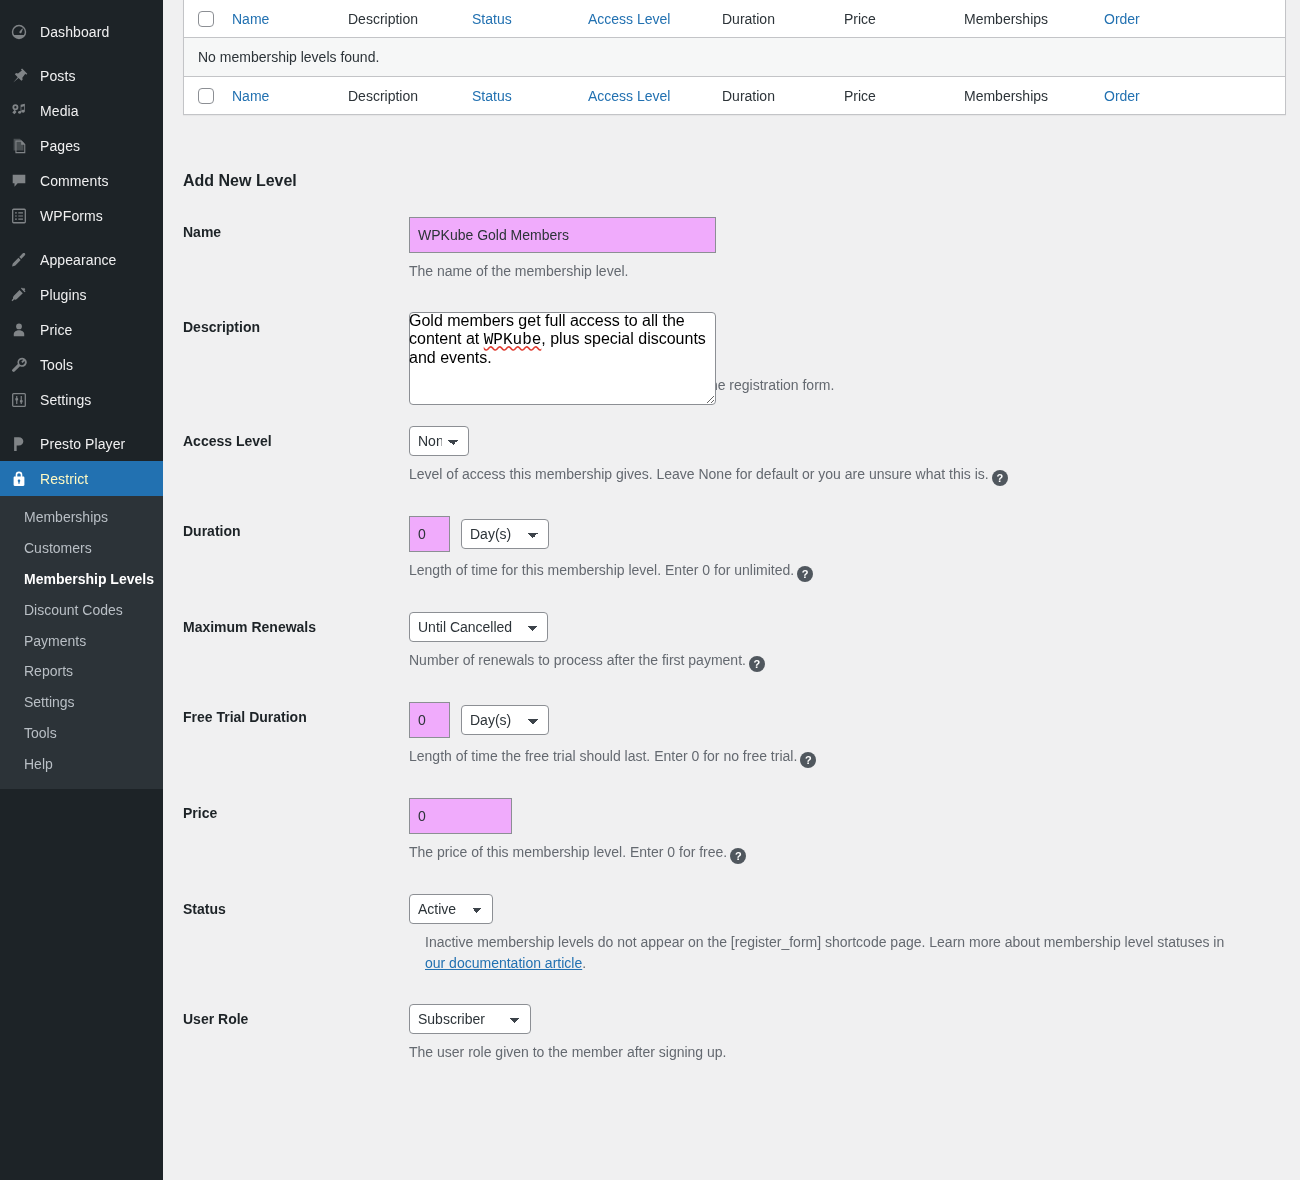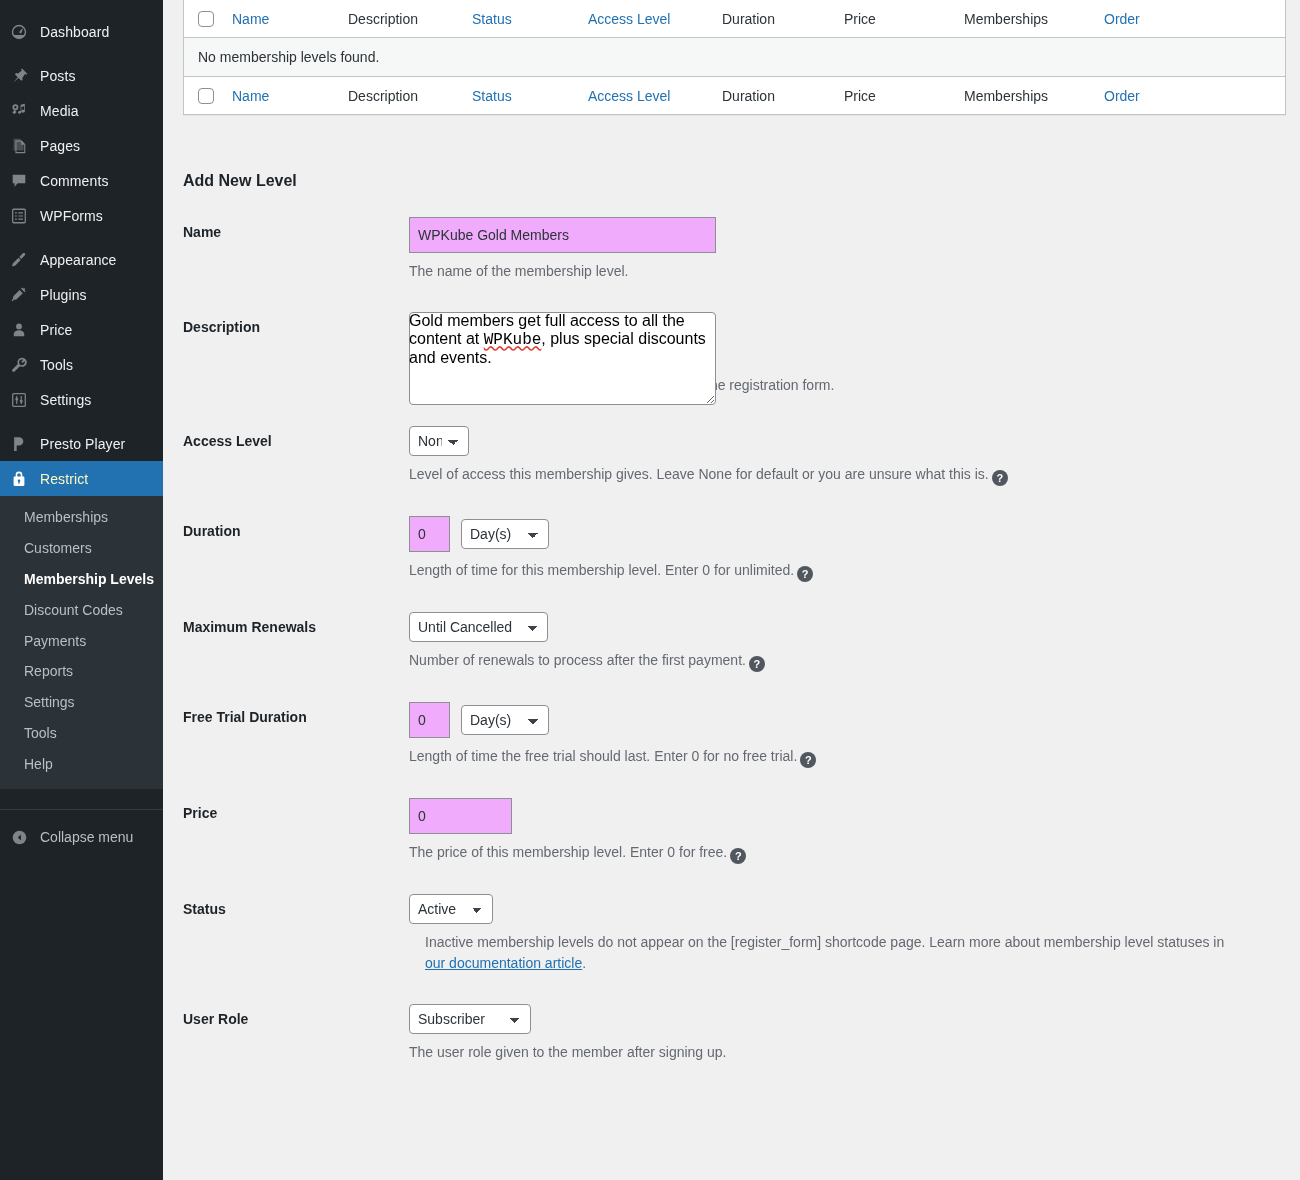--- a/index.html
+++ b/index.html
@@ -406,31 +406,20 @@
       <span class="submenu-item">Customers</span>
       <span class="submenu-item active">Membership Levels</span>
       <span class="submenu-item">Discount Codes</span>
       <span class="submenu-item">Payments</span>
       <span class="submenu-item">Reports</span>
       <span class="submenu-item">Settings</span>
       <span class="submenu-item">Tools</span>
       <span class="submenu-item">Help</span>
     </div>
 
-    <div class="collapse-wrap">
-      <div class="collapse-item">
-        <span class="mi-icon">
-          <svg width="17" height="17" viewBox="0 0 20 20">
-              <circle cx="10" cy="10" r="8" fill="#a7aaad"></circle>
-              <path d="M11.6 6.4L8 10l3.6 3.6z" fill="#1d2327"></path>
-            </svg>
-        </span>
-        <span class="mi-label">Collapse menu</span>
-      </div>
-    </div>
   </nav>
 
   <main class="main">
 
     <table class="levels-table">
       <thead>
         <tr>
           <th class="th-cb">
             <span class="cb"></span>
           </th>

